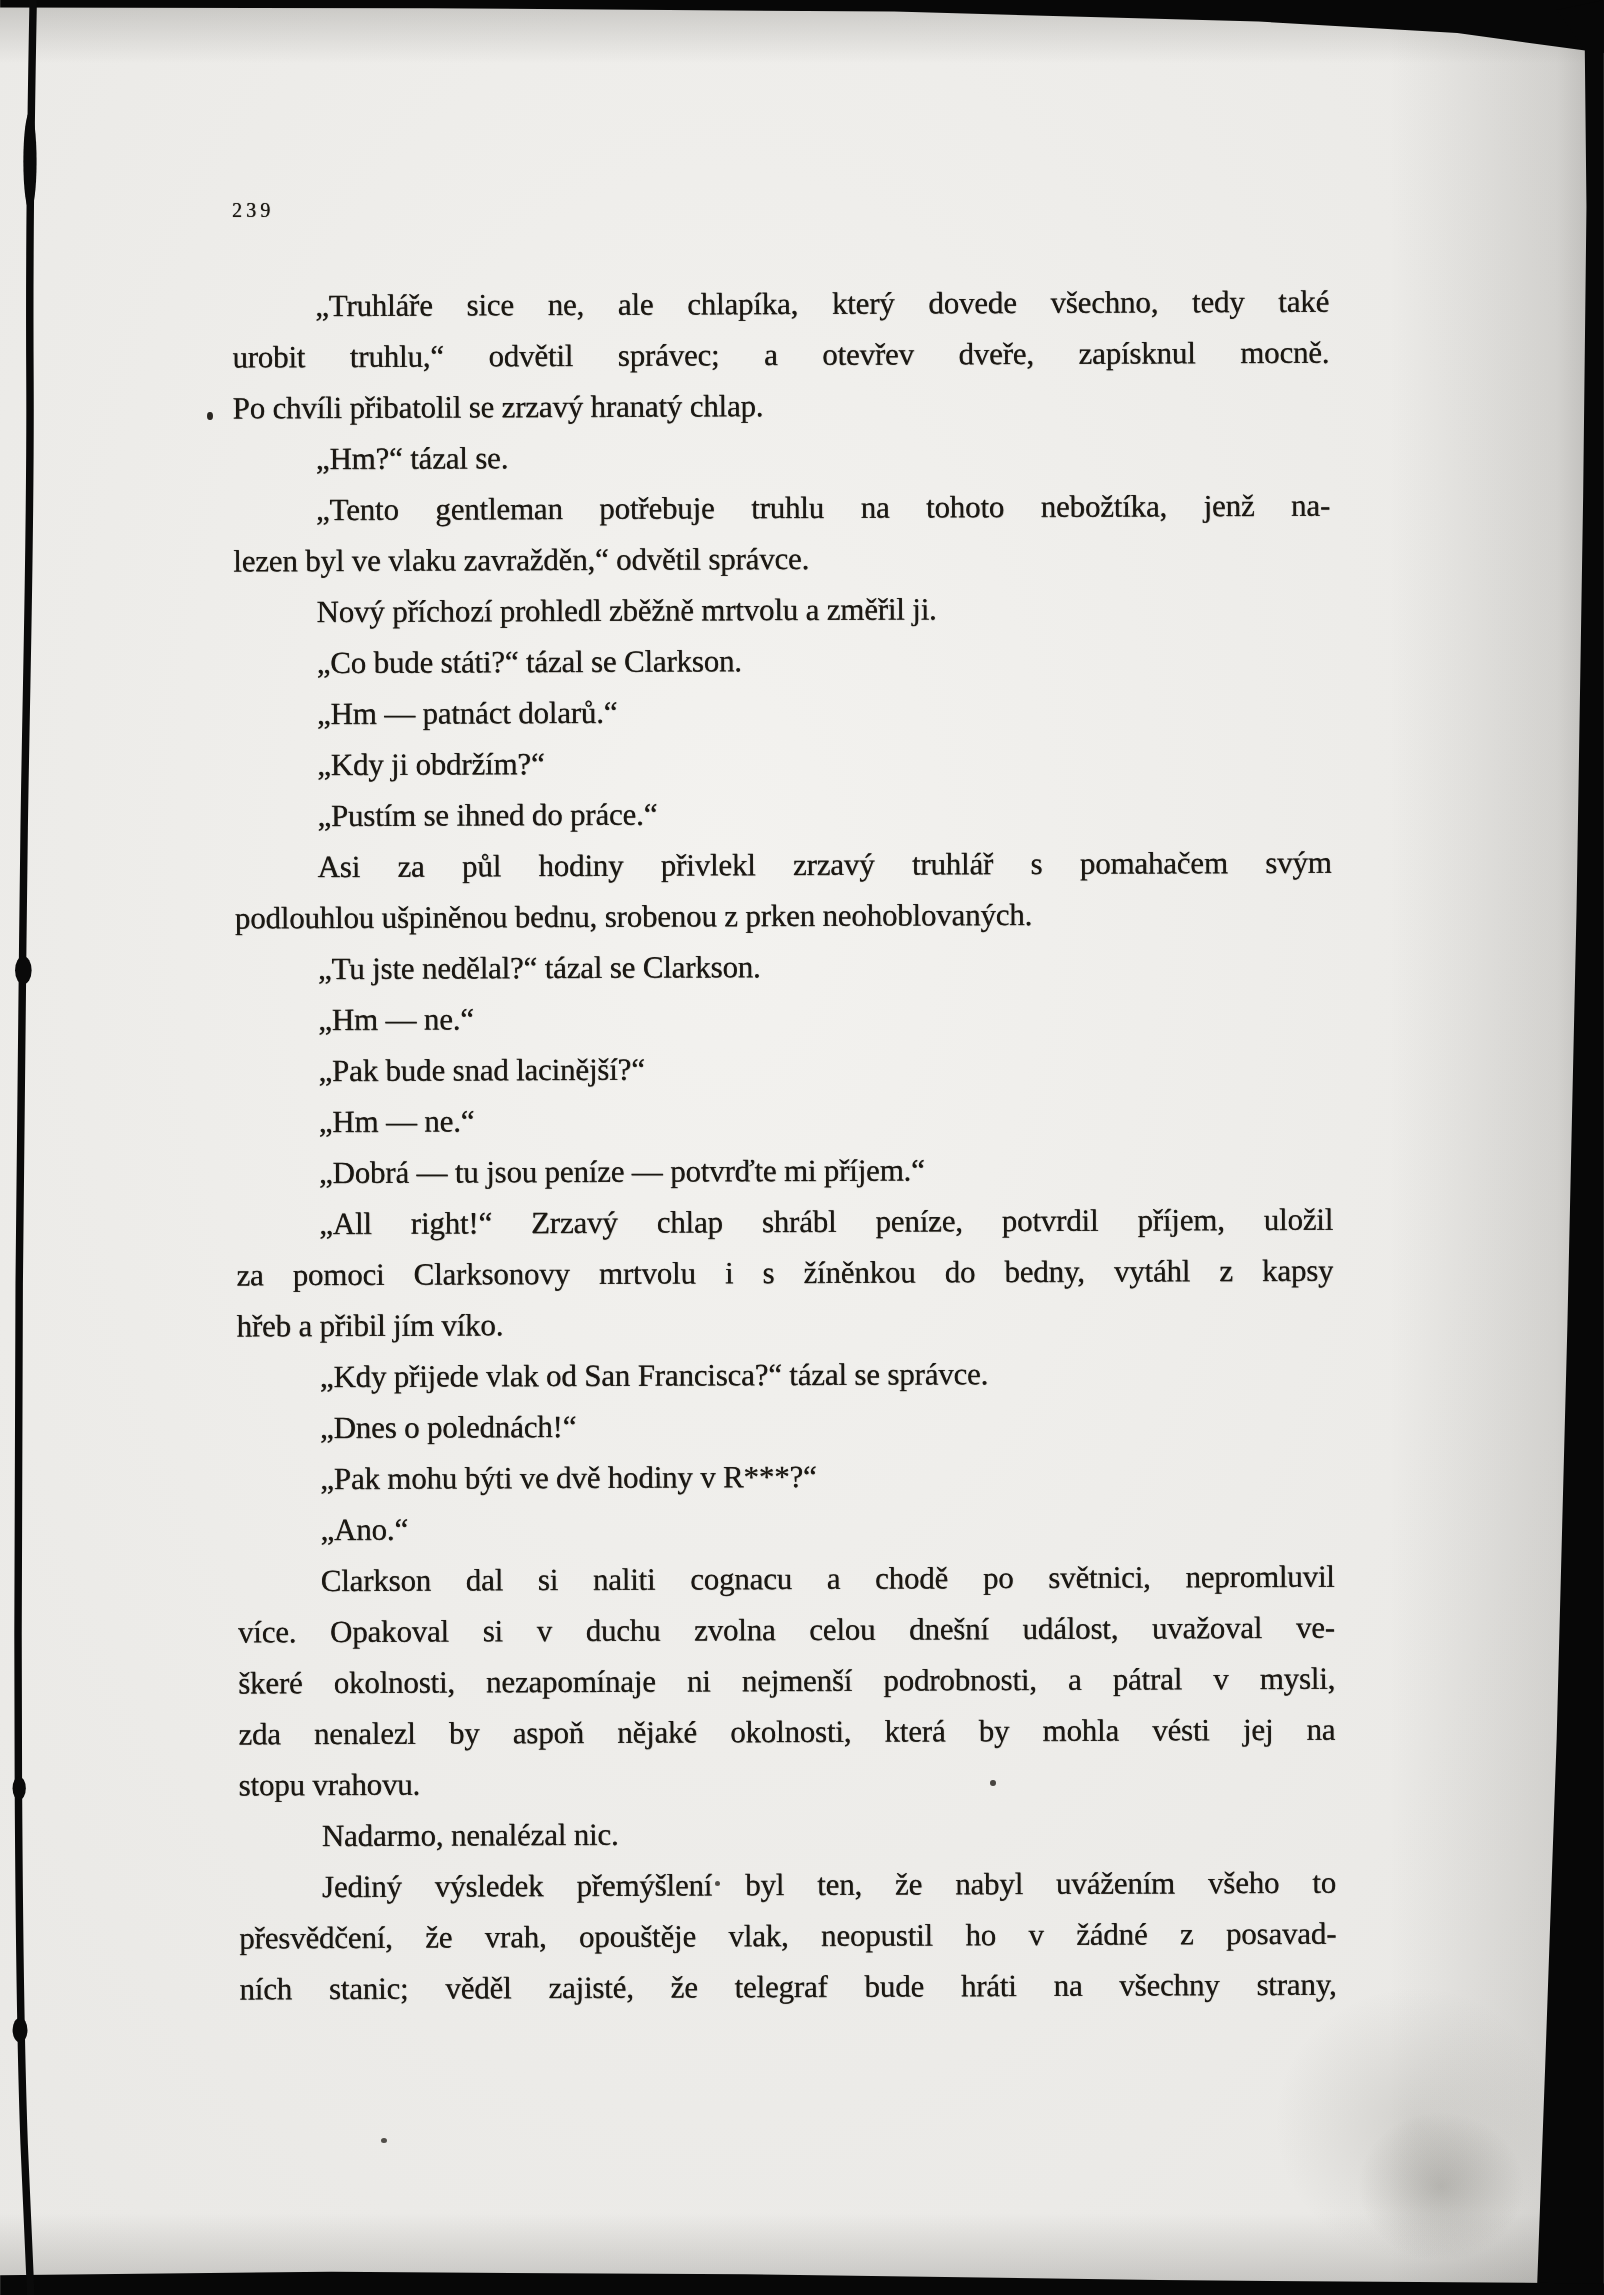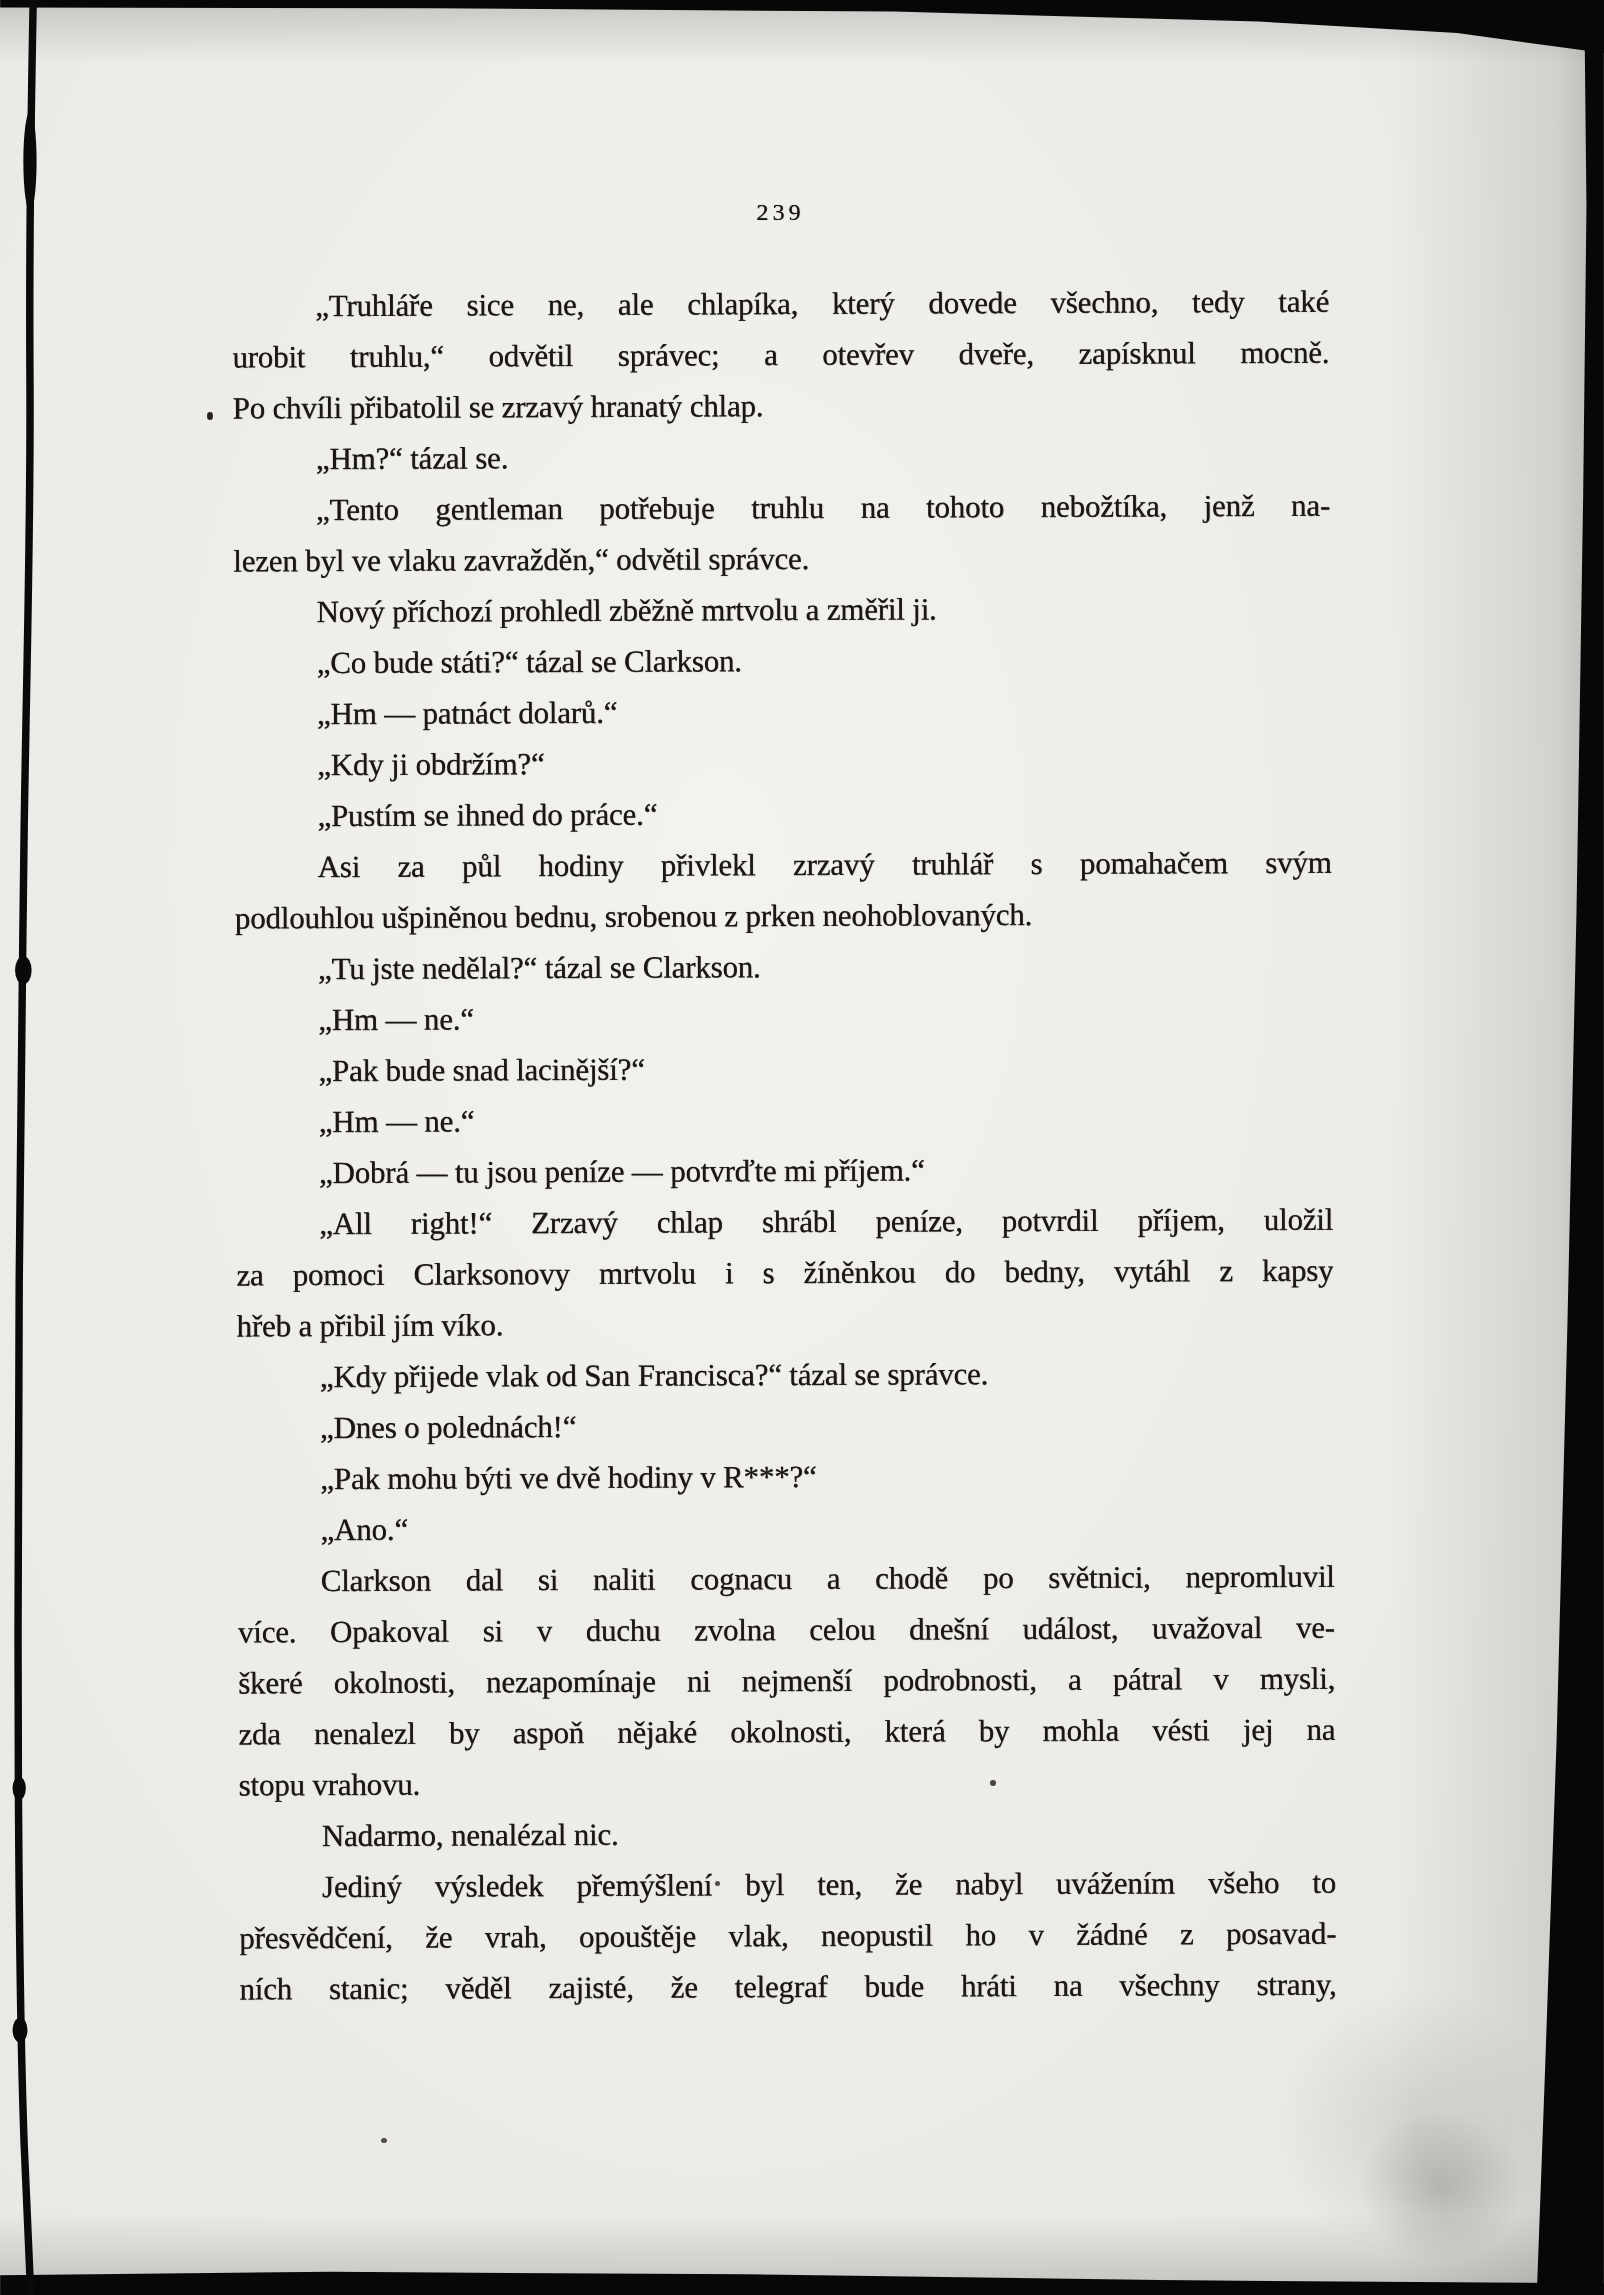--- a/index.html
+++ b/index.html
@@ -24,22 +24,22 @@
   }
   .shade-bottom {
     position:absolute; left:0; right:0; bottom:0; height:91px;
     background:linear-gradient(to top, rgba(45,43,38,0.22), rgba(45,43,38,0) 90%);
     pointer-events:none;
   }
   svg.border { position:absolute; left:0; top:0; pointer-events:none; }
 
   .pageno {
     position:absolute; left:232px; width:1097px; top:199px;
-    text-align:center;
-    font-size:24px; letter-spacing:4.1px;
+    text-align:left;
+    font-size:20px; letter-spacing:4.1px;
     text-shadow:0.3px 0.3px 0.7px rgba(25,22,16,0.85);
   }
   .text-block {
     position:absolute; left:232px; top:278px; width:1097px;
     font-size:31px; line-height:51px; letter-spacing:-0.2px;
     text-shadow:0.3px 0.3px 0.7px rgba(25,22,16,0.85);
     transform:rotate(-0.25deg);
     transform-origin:50% 0;
   }
   .line { height:51px; overflow:hidden; white-space:nowrap; text-align:left; }

